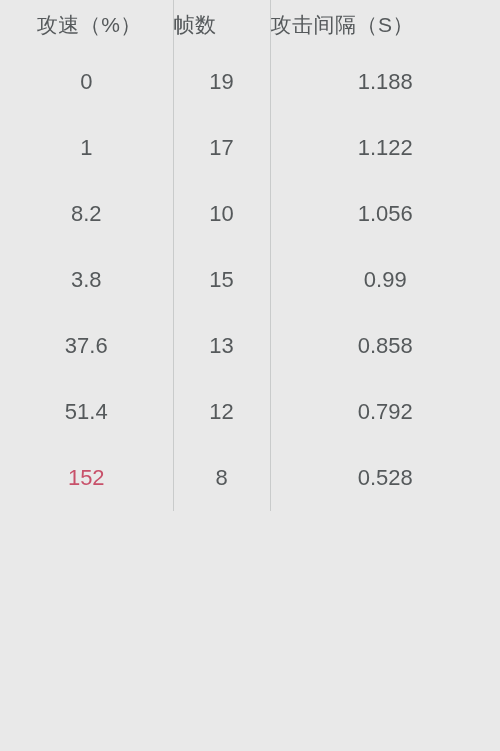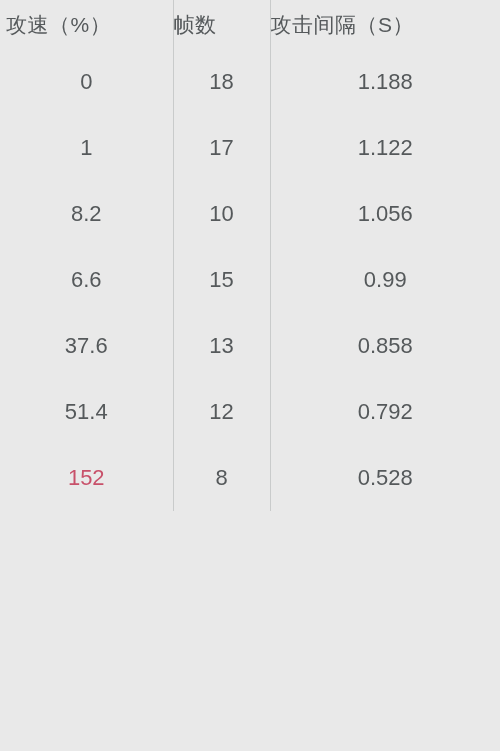--- a/index.html
+++ b/index.html
@@ -42,21 +42,21 @@
     height: 49px;
   }
   thead th {
     height: 49px;
     font-size: 21px;
     letter-spacing: 0.5px;
     border-bottom: 1px solid #b9bcbd;
     background: #eaebeb;
   }
   thead th.col-speed {
-    text-align: left;
+    text-align: center;
     padding-left: 6px;
   }
   thead th.col-frames,
   thead th.col-interval {
     text-align: left;
   }
   thead th.col-frames {
     border-left: 1px solid #c9cbcb;
     border-right: 1px solid #c9cbcb;
   }
@@ -95,35 +95,35 @@
   <thead>
     <tr>
       <th class="col-speed">攻速（%）</th>
       <th class="col-frames">帧数</th>
       <th class="col-interval">攻击间隔（S）</th>
     </tr>
   </thead>
   <tbody id="table-body">
       <tr>
         <td class="col-speed">0</td>
-        <td class="col-frames">18</td>
+        <td class="col-frames">19</td>
         <td class="col-interval">1.188</td>
       </tr>
       <tr>
         <td class="col-speed">1</td>
         <td class="col-frames">17</td>
         <td class="col-interval">1.122</td>
       </tr>
       <tr>
         <td class="col-speed">8.2</td>
         <td class="col-frames">10</td>
         <td class="col-interval">1.056</td>
       </tr>
       <tr>
-        <td class="col-speed">6.6</td>
+        <td class="col-speed">3.8</td>
         <td class="col-frames">15</td>
         <td class="col-interval">0.99</td>
       </tr>
       <tr>
         <td class="col-speed">37.6</td>
         <td class="col-frames">13</td>
         <td class="col-interval">0.858</td>
       </tr>
       <tr>
         <td class="col-speed">51.4</td>

